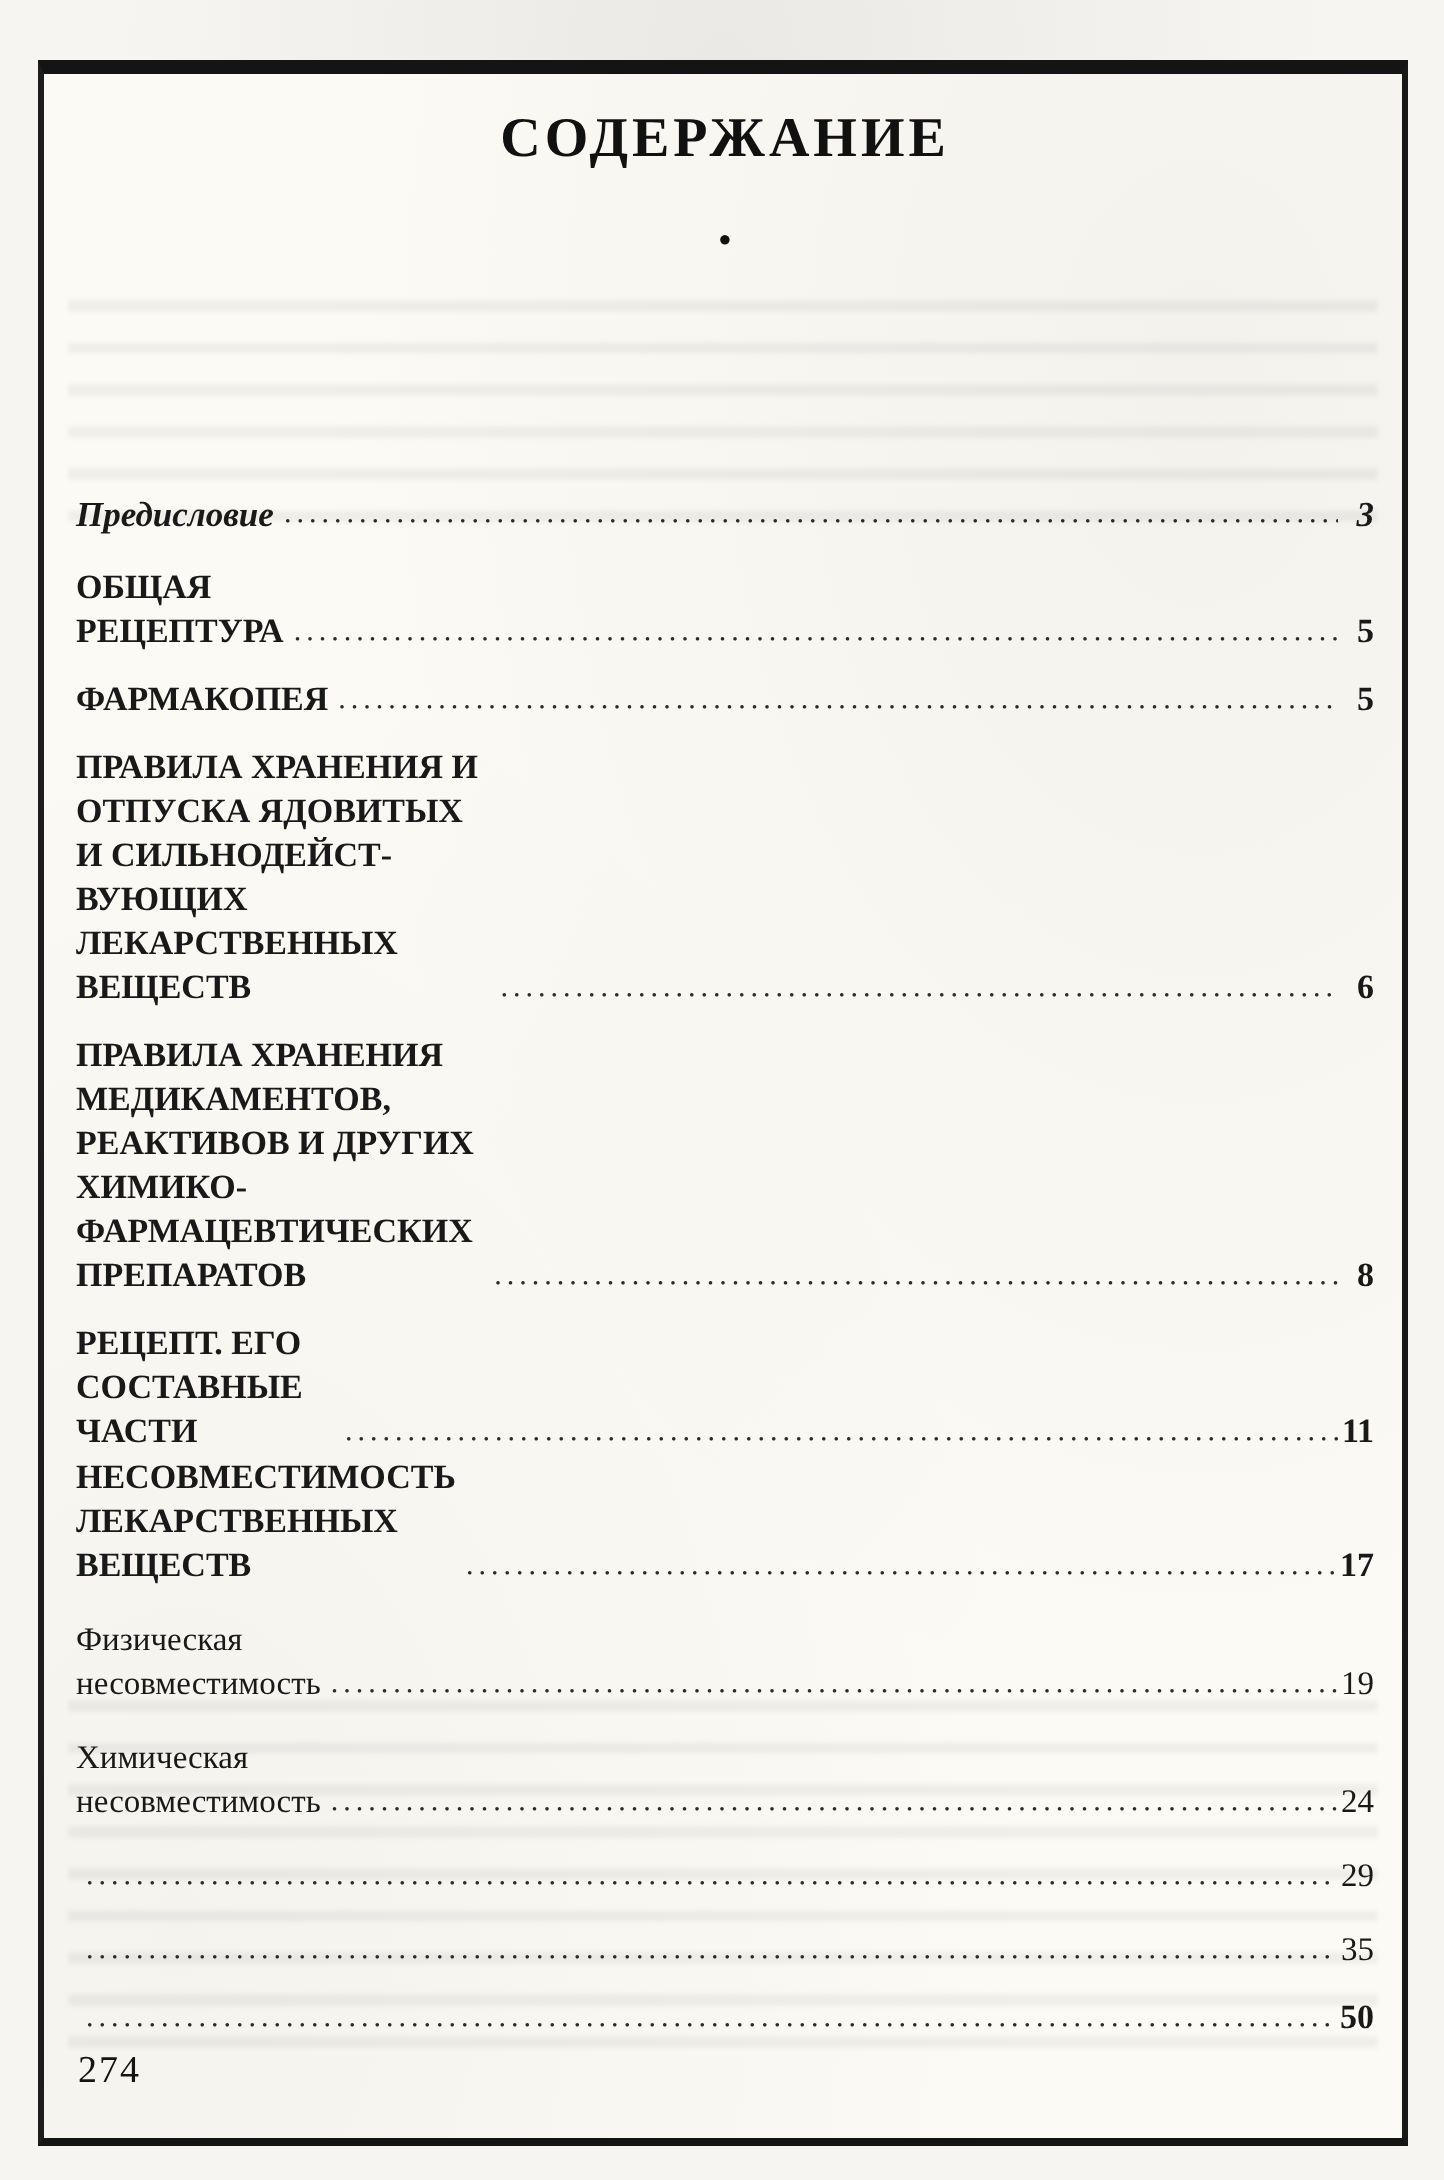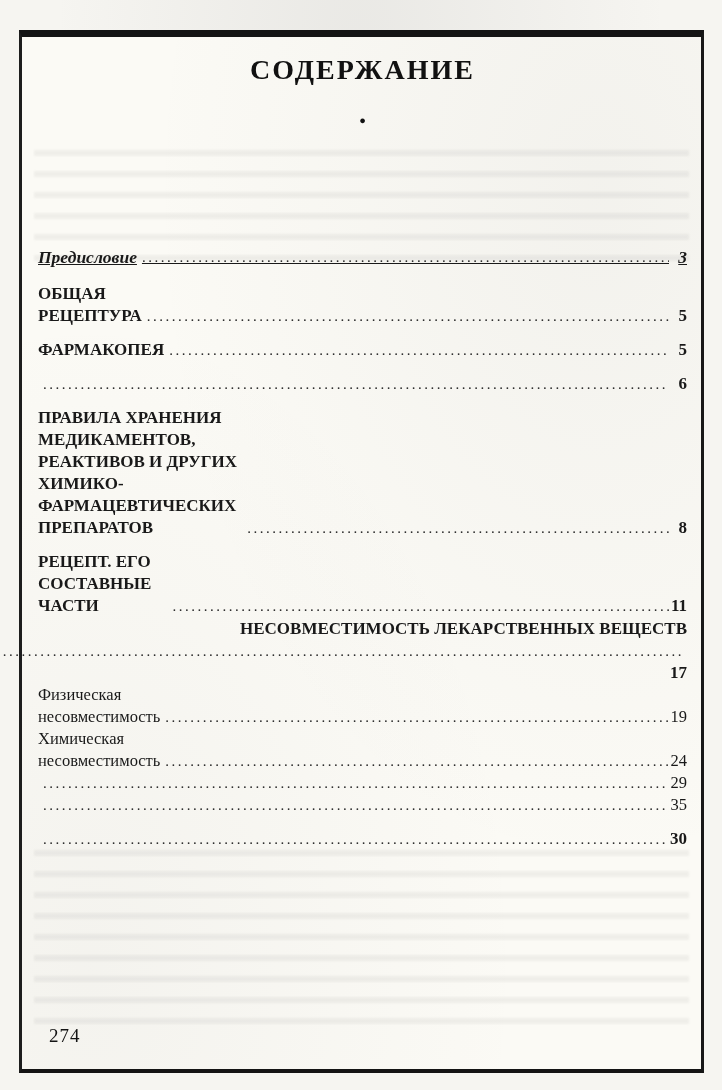--- a/index.html
+++ b/index.html
@@ -79,45 +79,45 @@
   }
 
   .toc { margin-top: 118px; }
 
   .toc-entry {
     display: flex;
     align-items: flex-end;
     line-height: 22px;
     color: #191919;
   }
-  .toc-entry.preface  { margin-top: 0;    font-weight: bold; font-style: italic; font-size: 17.5px; text-decoration: underline; }
+  .toc-entry.preface  { margin-top: 0;    font-weight: bold; font-style: italic; font-size: 17.5px; }
   .toc-entry.part     { margin-top: 15px; font-weight: bold; font-size: 17px; align-items: flex-end; }
   .toc-entry.chapter  { margin-top: 12px; font-weight: bold; font-size: 17px; justify-content: space-between; }
-  .toc-entry.section  { margin-top: 0;  font-weight: normal; font-size: 16.5px; font-family: Liberation Serif, serif; }
-  .toc-entry.tight    { margin-top: 1px; flex-direction: column; }
+  .toc-entry.section  { margin-top: 15px;  font-weight: normal; font-size: 16.5px; font-family: Liberation Serif, serif; }
+  .toc-entry.tight    { margin-top: 1px; }
 
   .toc-title { white-space: pre-line; }
 
   .leader {
     flex: 1 1 auto;
     overflow: hidden;
     white-space: nowrap;
     letter-spacing: 2.5px;
     padding: 0 3px 0 5px;
     font-weight: normal;
     font-style: normal;
     font-size: 15px;
     color: #2a2a2a;
   }
 
   .toc-page { flex: 0 0 auto; text-align: right; min-width: 18px; }
 
   .folio {
     position: absolute;
-    left: 27px;
+    left: 17px;
     bottom: 22px;
     font-size: 19px;
     letter-spacing: 1px;
     color: #141414;
   }
 </style>
 </head>
 <body>
 
 <div class="scan">
@@ -140,20 +140,22 @@
     <span class="toc-title">ОБЩАЯ РЕЦЕПТУРА</span>
     <span class="leader" aria-hidden="true">....................................................................................................................................................................................</span>
     <span class="toc-page">5</span>
   </div>
           <div class="toc-entry chapter">
     <span class="toc-title">ФАРМАКОПЕЯ</span>
     <span class="leader" aria-hidden="true">....................................................................................................................................................................................</span>
     <span class="toc-page">5</span>
   </div>
           <div class="toc-entry chapter">
+    <span class="toc-title">ПРАВИЛА ХРАНЕНИЯ И ОТПУСКА ЯДОВИТЫХ И СИЛЬНОДЕЙСТ-
+ВУЮЩИХ ЛЕКАРСТВЕННЫХ ВЕЩЕСТВ</span>
     <span class="leader" aria-hidden="true">....................................................................................................................................................................................</span>
     <span class="toc-page">6</span>
   </div>
           <div class="toc-entry chapter">
     <span class="toc-title">ПРАВИЛА ХРАНЕНИЯ МЕДИКАМЕНТОВ, РЕАКТИВОВ И ДРУГИХ
 ХИМИКО-ФАРМАЦЕВТИЧЕСКИХ ПРЕПАРАТОВ</span>
     <span class="leader" aria-hidden="true">....................................................................................................................................................................................</span>
     <span class="toc-page">8</span>
   </div>
           <div class="toc-entry chapter">
@@ -179,20 +181,20 @@
           <div class="toc-entry section">
     <span class="leader" aria-hidden="true">....................................................................................................................................................................................</span>
     <span class="toc-page">29</span>
   </div>
           <div class="toc-entry section">
     <span class="leader" aria-hidden="true">....................................................................................................................................................................................</span>
     <span class="toc-page">35</span>
   </div>
           <div class="toc-entry chapter">
     <span class="leader" aria-hidden="true">....................................................................................................................................................................................</span>
-    <span class="toc-page">30</span>
+    <span class="toc-page">50</span>
   </div>
         </div>
 
       <div class="folio">274</div>
     </div>
   </div>
 </div>
 
 </body></html>

